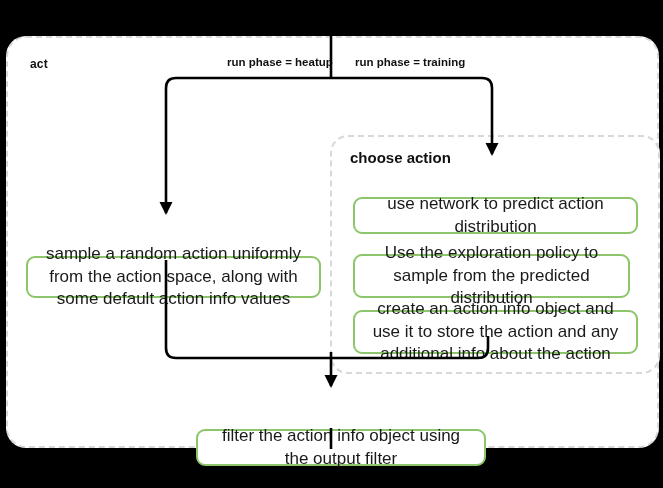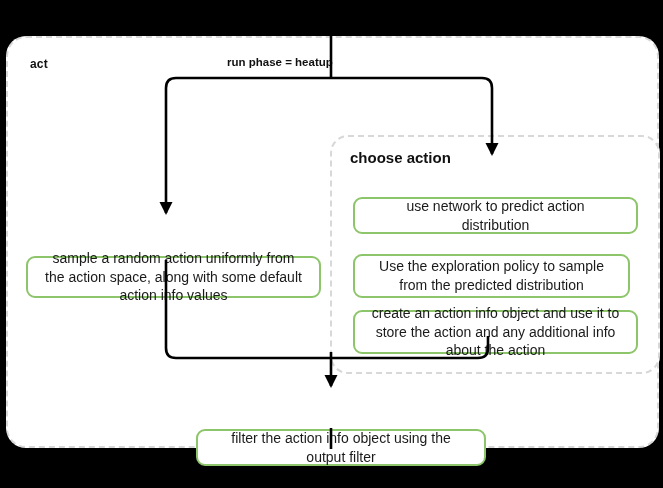--- a/index.html
+++ b/index.html
@@ -66,21 +66,21 @@
   .gbox {
     position: absolute;
     background: #ffffff;
     border: 2.5px solid #8cc56a;
     border-radius: 9px;
     box-sizing: border-box;
     display: flex;
     align-items: center;
     justify-content: center;
     text-align: center;
-    font-size: 14px;
+    font-size: 17px;
     color: #1a1a1a;
     line-height: 1.35;
     padding: 3px 16px;
   }
   #box-sample   { left: 18px;  top: 218px; width: 295px; height: 42px; }
   #box-predict  { left: 345px; top: 159px; width: 285px; height: 37px; }
   #box-explore  { left: 345px; top: 216px; width: 277px; height: 44px; }
   #box-create   { left: 345px; top: 272px; width: 285px; height: 44px; }
   #box-filter   { left: 188px; top: 391px; width: 290px; height: 37px; }
 
@@ -118,20 +118,21 @@
     </div>
 
     <div class="gbox" id="box-sample">sample a random action uniformly from the action space, along with some default action info values</div>
     <div class="gbox" id="box-predict">use network to predict action distribution</div>
     <div class="gbox" id="box-explore">Use the exploration policy to sample from the predicted distribution</div>
     <div class="gbox" id="box-create">create an action info object and use it to store the action and any additional info about the action</div>
     <div class="gbox" id="box-filter">filter the action info object using the output filter</div>
   </div>
 
   <div class="edge-label" id="label-heatup">run phase = heatup</div>
+  <div class="edge-label" id="label-training">run phase = training</div>
 
   <svg id="wires" viewBox="0 0 663 488" xmlns="http://www.w3.org/2000/svg">
     <defs>
       <marker id="arrow" viewBox="0 0 10 10" refX="8.5" refY="5" markerWidth="5.2" markerHeight="5.2" orient="auto-start-reverse">
         <path d="M 0 0 L 10 5 L 0 10 z" fill="#000000"></path>
       </marker>
     </defs>
 
     <path d="M 331 36 L 331 78" fill="none" stroke="#000000" stroke-width="2.6" stroke-linecap="butt"></path>
 

